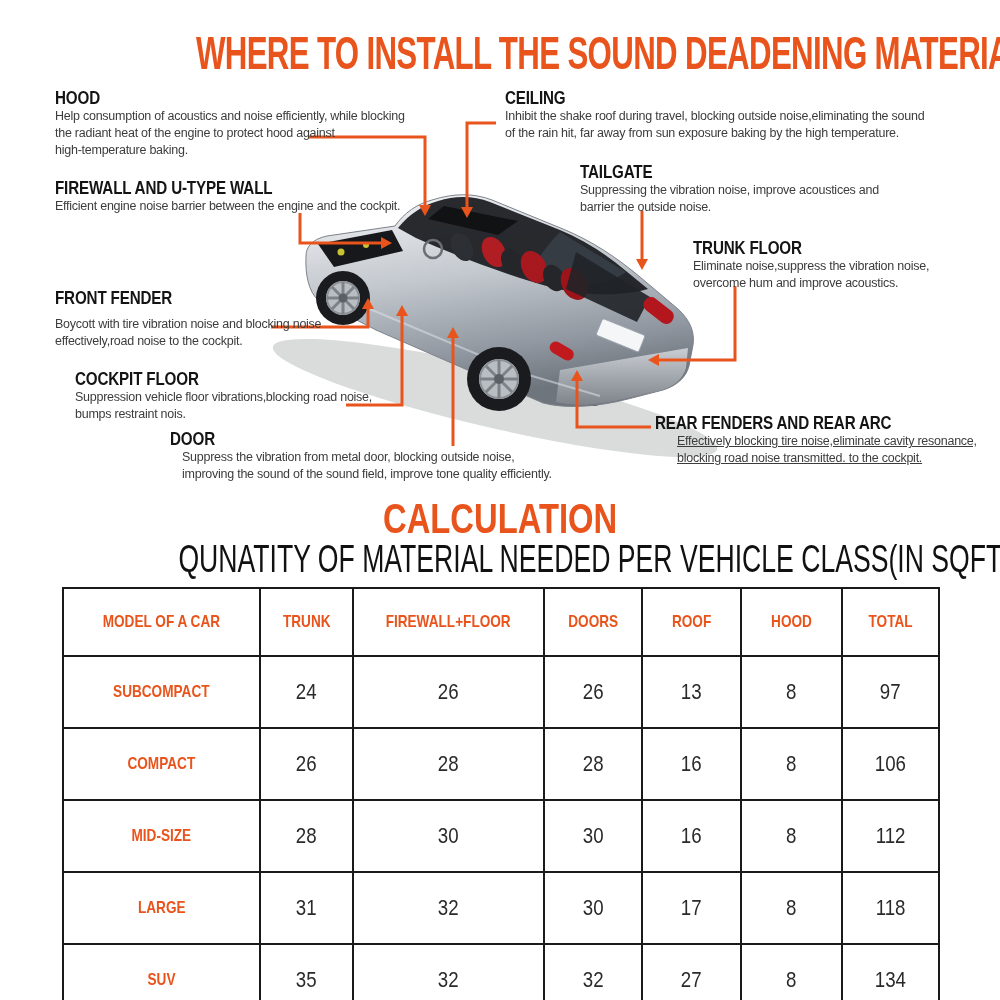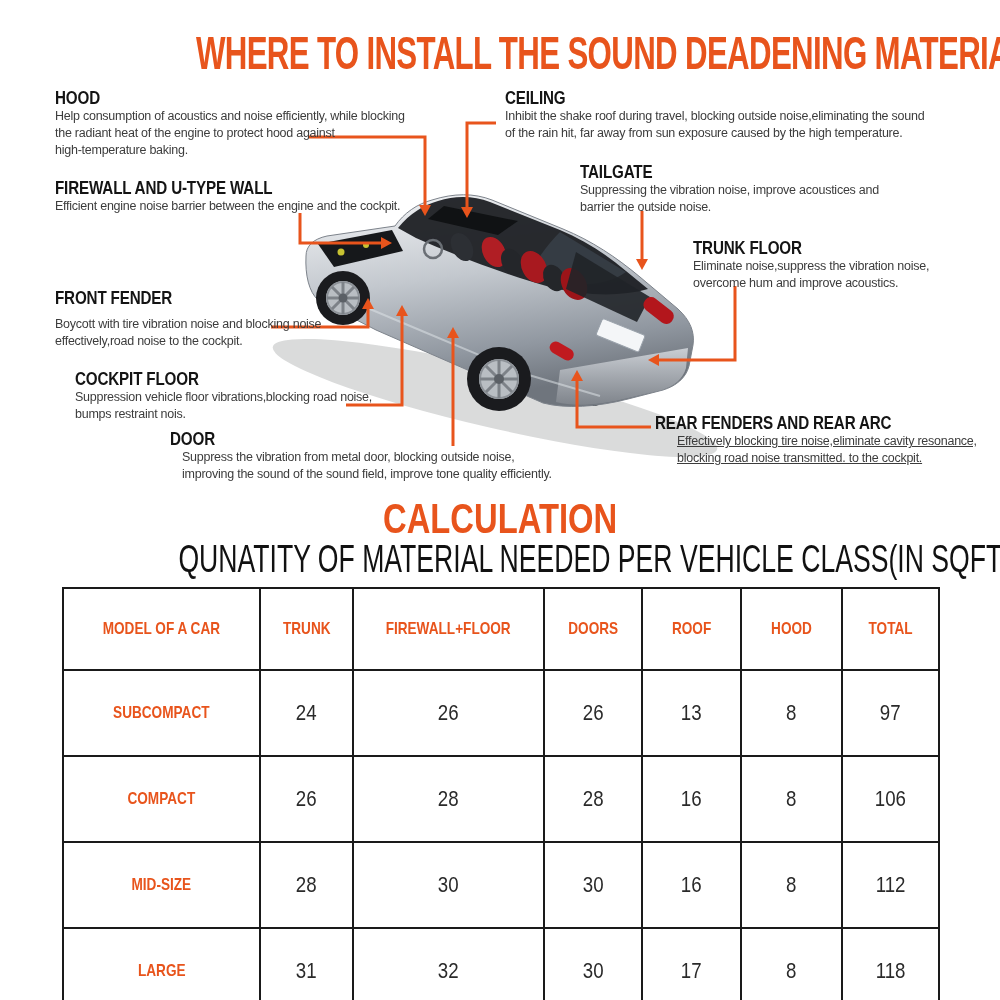--- a/index.html
+++ b/index.html
@@ -22,21 +22,21 @@
   .calc-title{position:absolute;left:0;top:498px;width:1000px;text-align:center;}
   .calc-title span{display:inline-block;font-weight:bold;font-size:42px;line-height:1;
     color:var(--accent);transform:scaleX(.78);white-space:nowrap;}
   .calc-sub{position:absolute;left:0;top:540px;width:1000px;text-align:center;}
   .calc-sub span{display:inline-block;font-weight:400;font-size:38px;line-height:1;
     color:#111;transform:scaleX(.7);white-space:nowrap;}
 
   
   table.qty{position:absolute;left:62px;top:587px;width:876px;border-collapse:collapse;
     table-layout:fixed;background:#fff;}
-  table.qty th,table.qty td{border:2px solid var(--line);text-align:center;vertical-align:middle;padding:15px;}
+  table.qty th,table.qty td{border:2px solid var(--line);text-align:center;vertical-align:middle;padding:8px;}
   table.qty th{height:50px;}
   table.qty td{height:54px;}
   .th-txt{display:inline-block;color:var(--accent);font-weight:bold;font-size:17px;
     transform:scaleX(.8);white-space:nowrap;}
   .row-label{display:inline-block;color:var(--accent);font-weight:bold;font-size:17px;
     transform:scaleX(.8);white-space:nowrap;}
   .cell-val{display:inline-block;color:#2a2a2a;font-weight:400;font-size:22px;
     transform:scaleX(.85);white-space:nowrap;}
 
   svg.art{position:absolute;left:0;top:0;}
@@ -148,21 +148,21 @@
     <span>WHERE TO INSTALL THE SOUND DEADENING MATERIAL</span>
   </div>
 
   <div class="co-h" style="left:55px;top:88px;">HOOD</div>
   <div class="co-p" style="left:55px;top:108px;">Help consumption of acoustics and noise efficiently, while blocking
 the radiant heat of the engine to protect hood against
 high-temperature baking.</div>
 
   <div class="co-h" style="left:505px;top:88px;">CEILING</div>
   <div class="co-p" style="left:505px;top:108px;">Inhibit the shake roof during travel, blocking outside noise,eliminating the sound
-of the rain hit, far away from sun exposure caused by the high temperature.</div>
+of the rain hit, far away from sun exposure baking by the high temperature.</div>
 
   <div class="co-h" style="left:55px;top:178px;">FIREWALL AND U-TYPE WALL</div>
   <div class="co-p" style="left:55px;top:198px;">Efficient engine noise barrier between the engine and the cockpit.</div>
 
   <div class="co-h" style="left:580px;top:162px;">TAILGATE</div>
   <div class="co-p" style="left:580px;top:182px;">Suppressing the vibration noise, improve acoustices and
 barrier the outside noise.</div>
 
   <div class="co-h" style="left:693px;top:238px;">TRUNK FLOOR</div>
   <div class="co-p" style="left:693px;top:258px;">Eliminate noise,suppress the vibration noise,

